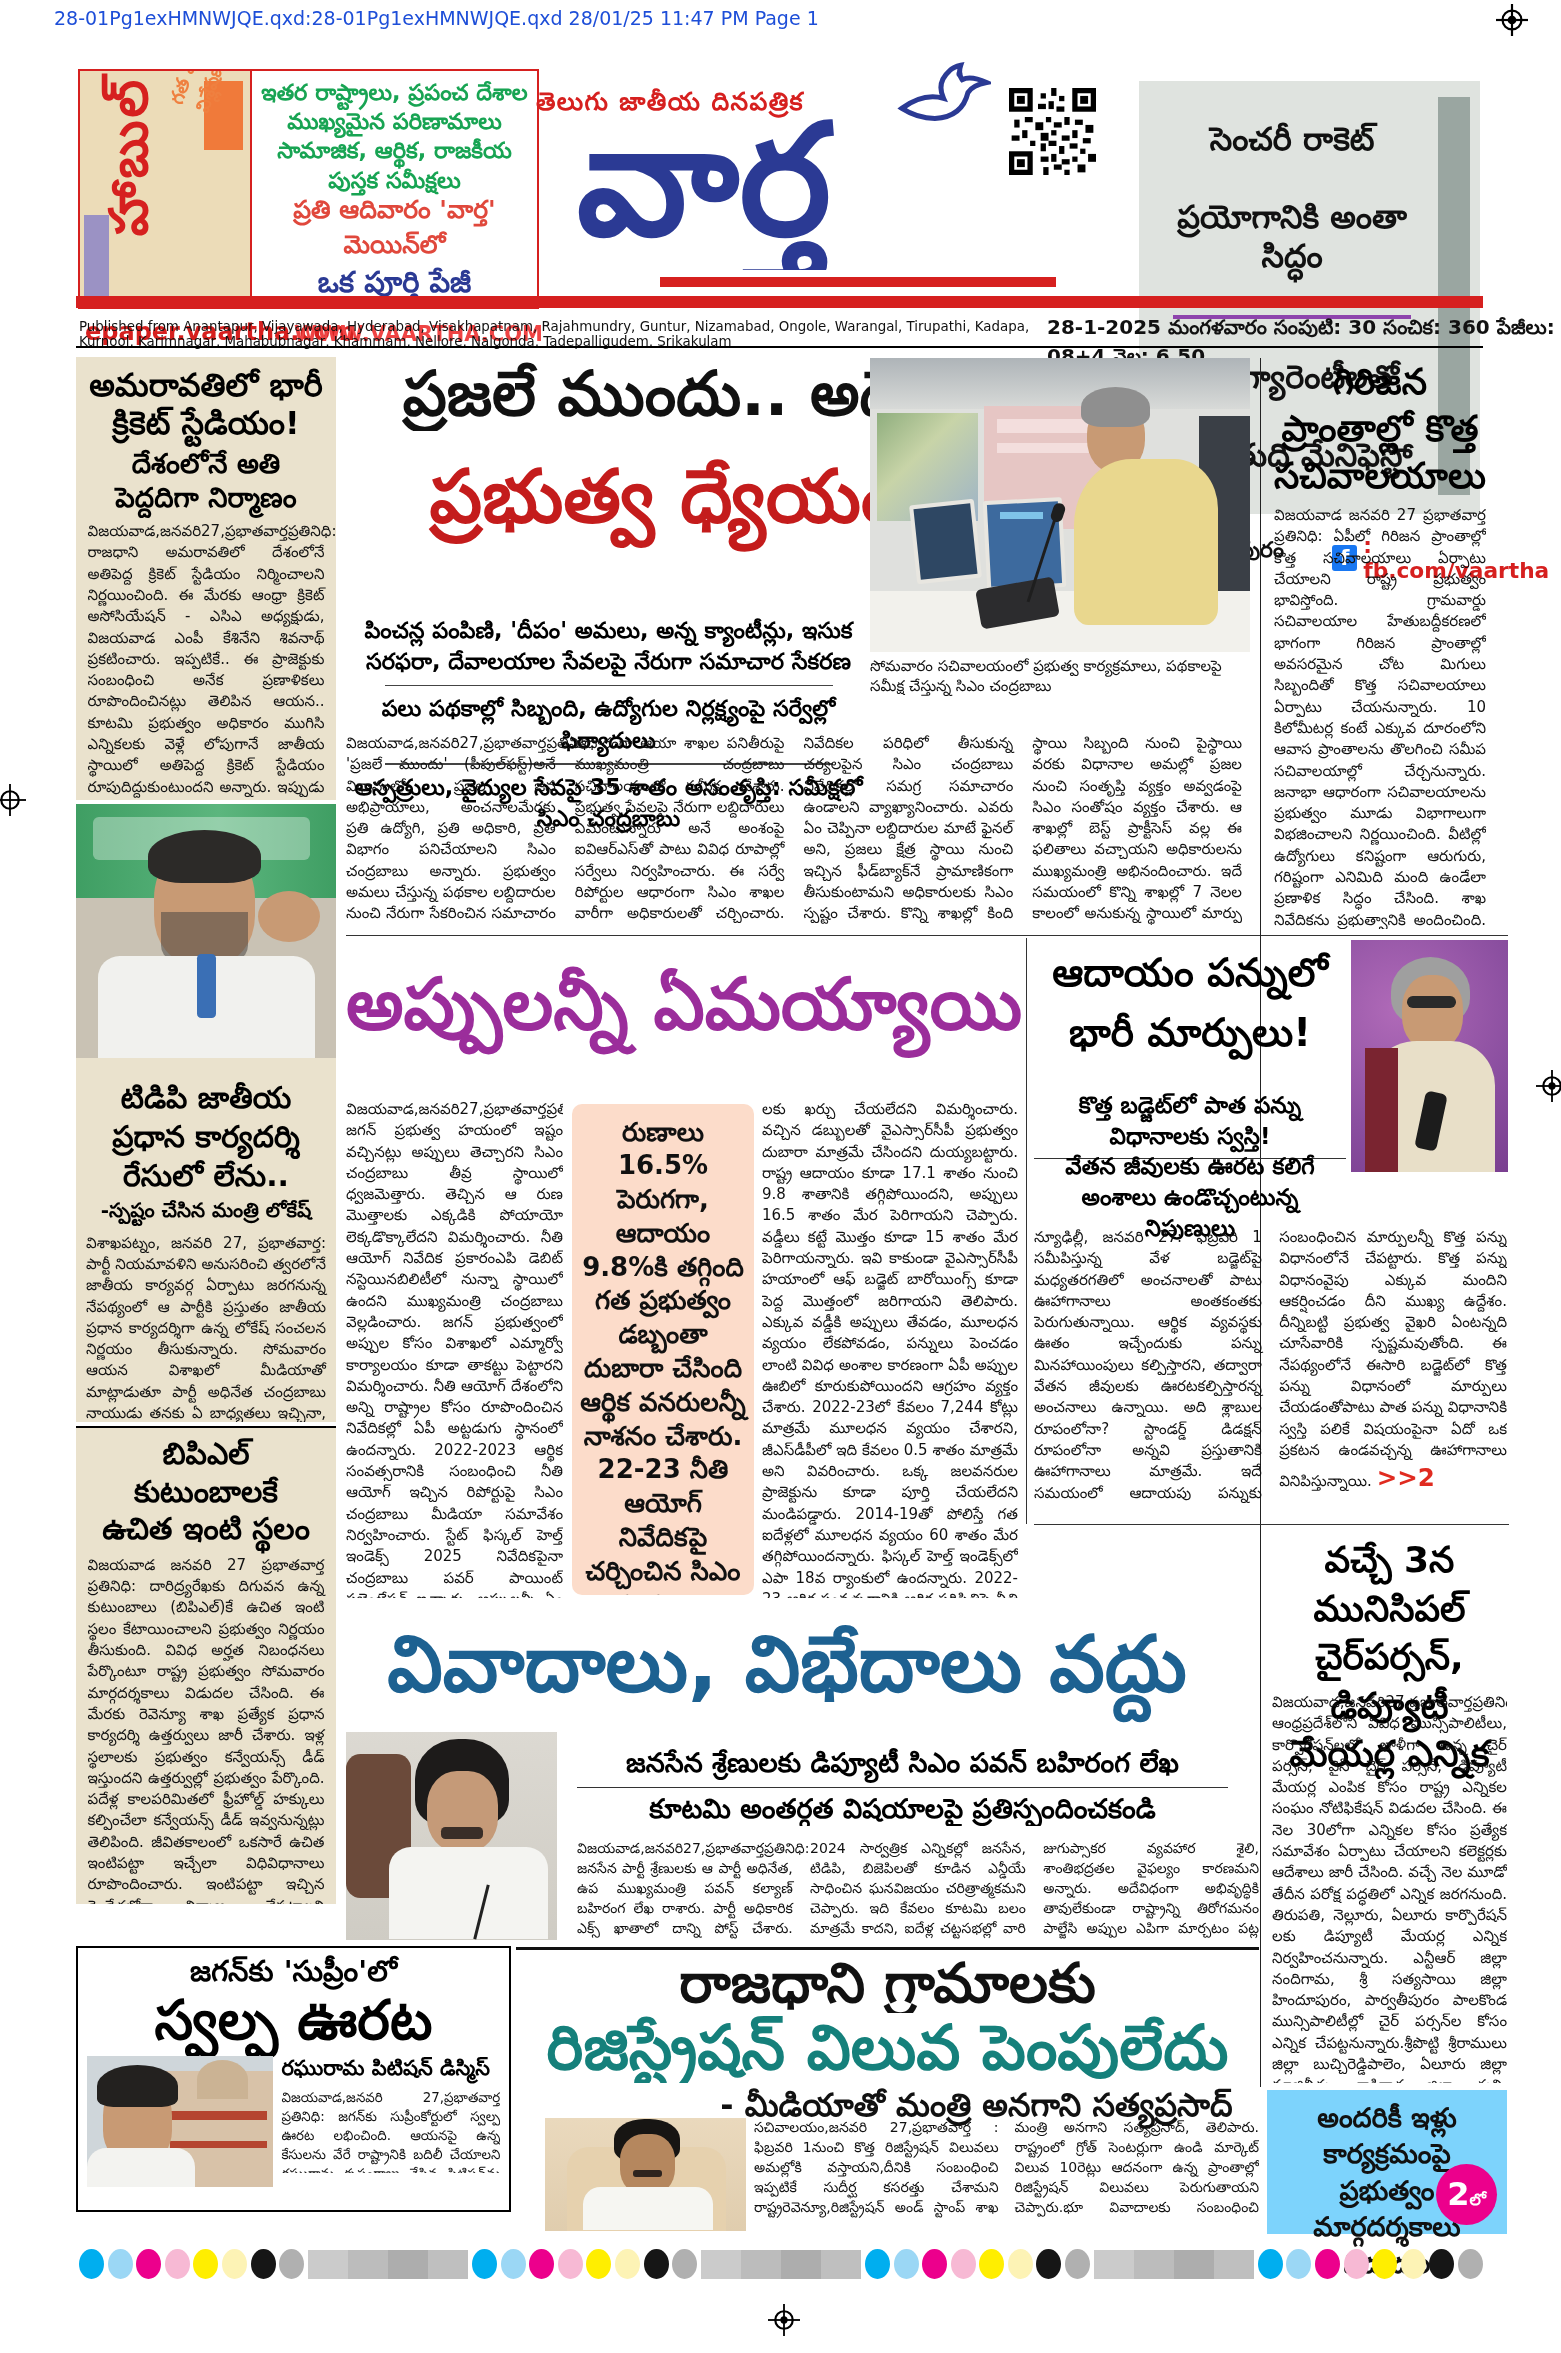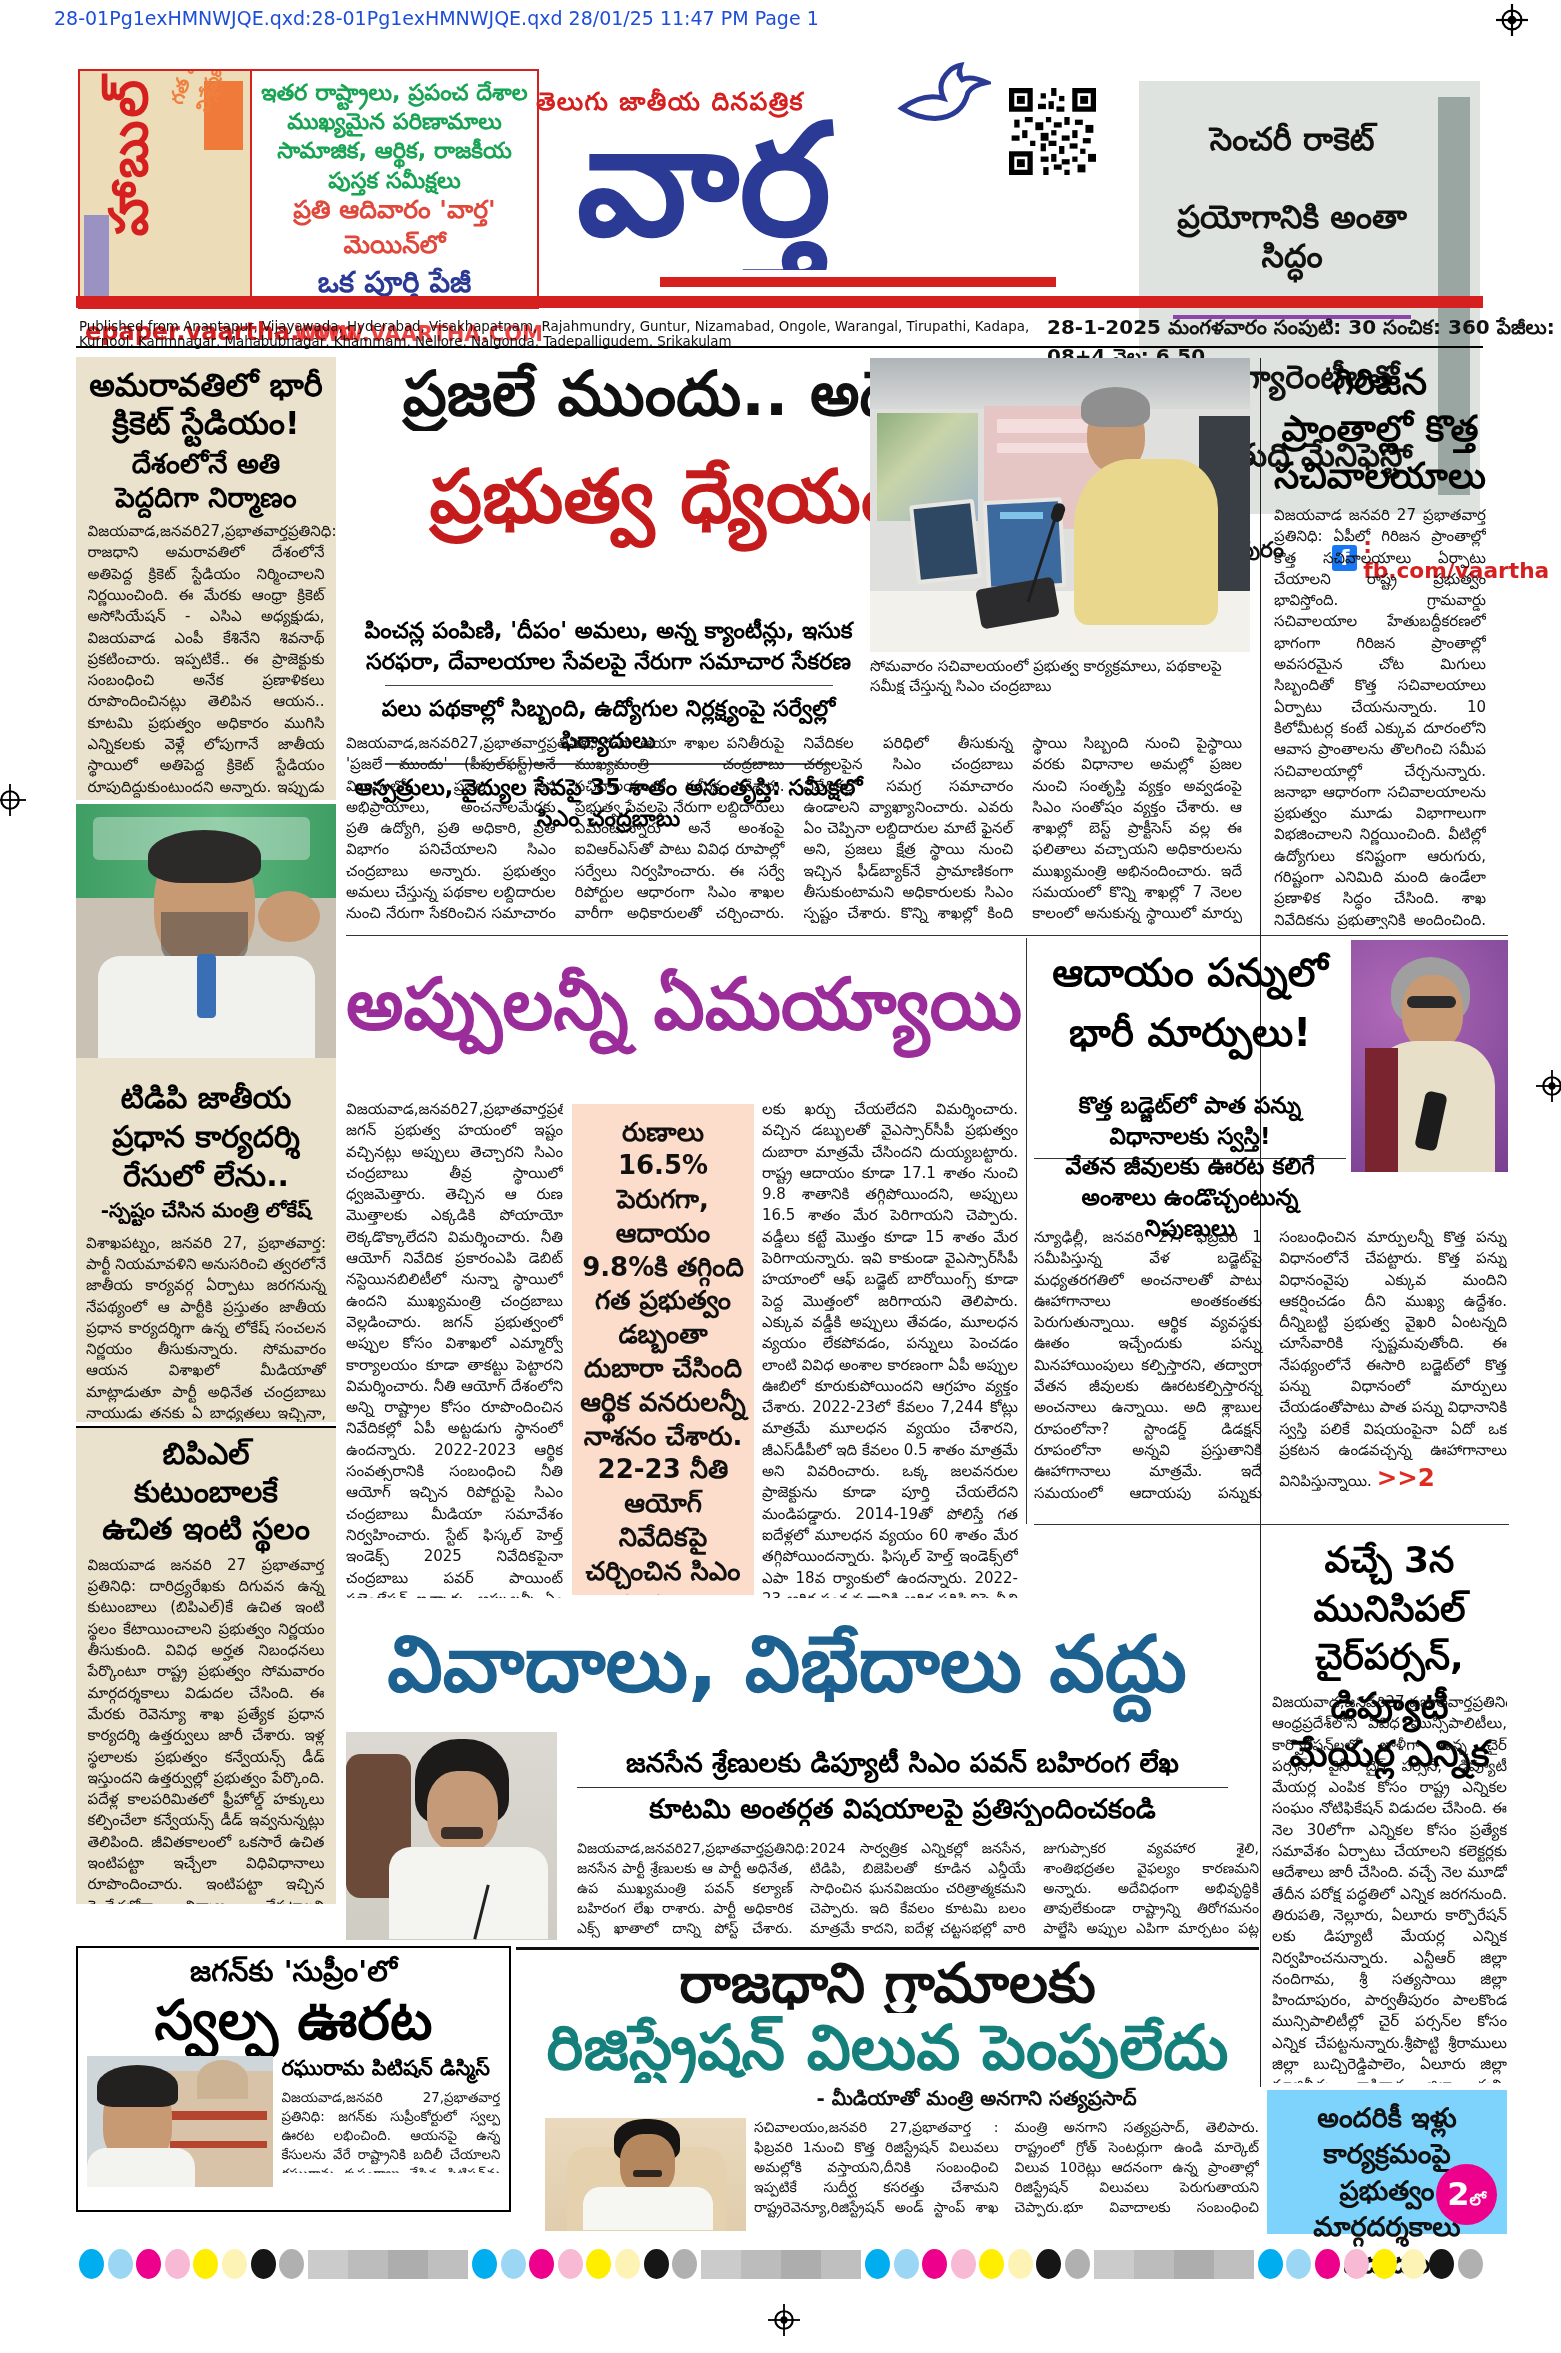--- a/index.html
+++ b/index.html
@@ -80,21 +80,21 @@
   .main-subs { left:346px; top:615px; width:525px; }
   .main-subs .s { font-size:22.4px; font-weight:bold; text-align:center; line-height:1.4; }
   .main-subs .r { width:448px; height:1.4px; background:#444; margin:7.2px auto; }
   .main-photo { left:870px; top:358px; width:380px; height:294px; overflow:hidden; background:#dfe0dd; }
   .main-caption { left:870px; top:657px; width:380px; font-size:15px; color:#111; line-height:1.3; }
   .main-body { left:346px; top:733px; width:896px; height:199px; column-count:4; column-gap:19px; }
   .rule-a { left:346px; top:935px; width:1162px; height:1.4px; background:#333; }
 
   .debts-h { left:346px; top:943px; width:675px; font-size:72px; font-weight:bold; color:#9b2d9b; line-height:1.7; }
   .debts-left { left:346px; top:1099px; width:217px; height:499px; }
-  .debts-box { left:572px; top:1104px; width:182px; height:491px; background:#fcdcca; padding:11.5px 7.2px; display:flex; flex-direction:column; align-items:center; justify-content:space-evenly; }
+  .debts-box { left:572px; top:1104px; width:182px; height:491px; background:#fcdcca; padding:11.5px 7.2px; display:flex; flex-direction:column; align-items:center; justify-content:space-evenly;border-radius:10px; }
   .debts-box .i { font-size:26px; font-weight:bold; text-align:center; line-height:1.3; color:#111; }
   .debts-box .r { width:130px; height:2.2px; background:#333; }
   .debts-right { left:762px; top:1099px; width:256px; height:499px; }
 
   .vline-a { left:1026px; top:938px; width:1.4px; height:586px; background:#333; }
   .vline-b { left:1260px; top:358px; width:1.4px; height:1729px; background:#222; }
 
   .income-h { left:1034px; top:943px; width:312px; font-size:39px; font-weight:bold; line-height:1.55; }
   .income-photo { left:1351px; top:940px; width:157px; height:232px; overflow:hidden; background:#8b4fa0; }
   .income-sub1 { left:1034px; top:1090px; width:312px; font-size:23px; font-weight:bold; line-height:1.35; border-bottom:1.4px solid #333; padding-bottom:5.8px; }
@@ -105,21 +105,21 @@
   .pawan-h { left:346px; top:1604px; width:882px; font-size:78px; font-weight:bold; color:#1d6191; line-height:1.55; }
   .pawan-photo { left:346px; top:1732px; width:211px; height:208px; overflow:hidden; background:#d9d6cf; }
   .pawan-sub1 { left:577px; top:1745px; width:651px; font-size:27px; font-weight:bold; line-height:1.3; border-bottom:1.4px solid #333; padding-bottom:7.2px; }
   .pawan-sub2 { left:577px; top:1791px; width:651px; font-size:27px; font-weight:bold; line-height:1.3; }
   .pawan-body { left:577px; top:1839px; width:682px; height:104px; column-count:3; column-gap:17.3px; }
   .pawan-body .body-txt, .pawan-body { font-size:14px; }
 
   .reg-rule { left:516px; top:1947px; width:743px; height:2.9px; background:#111; }
   .reg-h1 { left:516px; top:1955px; width:743px; font-size:55px; font-weight:bold; color:#111; line-height:1.05; }
   .reg-h2 { left:516px; top:2012px; width:743px; font-size:62px; font-weight:bold; color:#15807b; line-height:1.15; }
-  .reg-sub { left:693px; top:2086px; width:567px; font-size:20px; font-weight:bold; color:#111; }
+  .reg-sub { left:693px; top:2086px; width:567px; font-size:32px; font-weight:bold; color:#111; }
   .reg-photo { left:545px; top:2118px; width:201px; height:113px; overflow:hidden; background:#e8dcc8; }
   .reg-body { left:754px; top:2118px; width:505px; height:114px; column-count:2; column-gap:16px; }
   .reg-body .body-txt, .reg-body { font-size:14px; }
 
   .girijan-h { left:1274px; top:359px; width:212px; font-size:36px; font-weight:bold; line-height:1.3; }
   .girijan-body { left:1274px; top:505px; width:212px; height:424px; }
 
   .muni-h { left:1272px; top:1536px; width:235px; font-size:36px; font-weight:bold; line-height:1.35; }
   .muni-body { left:1272px; top:1692px; width:235px; height:391px; }
 

